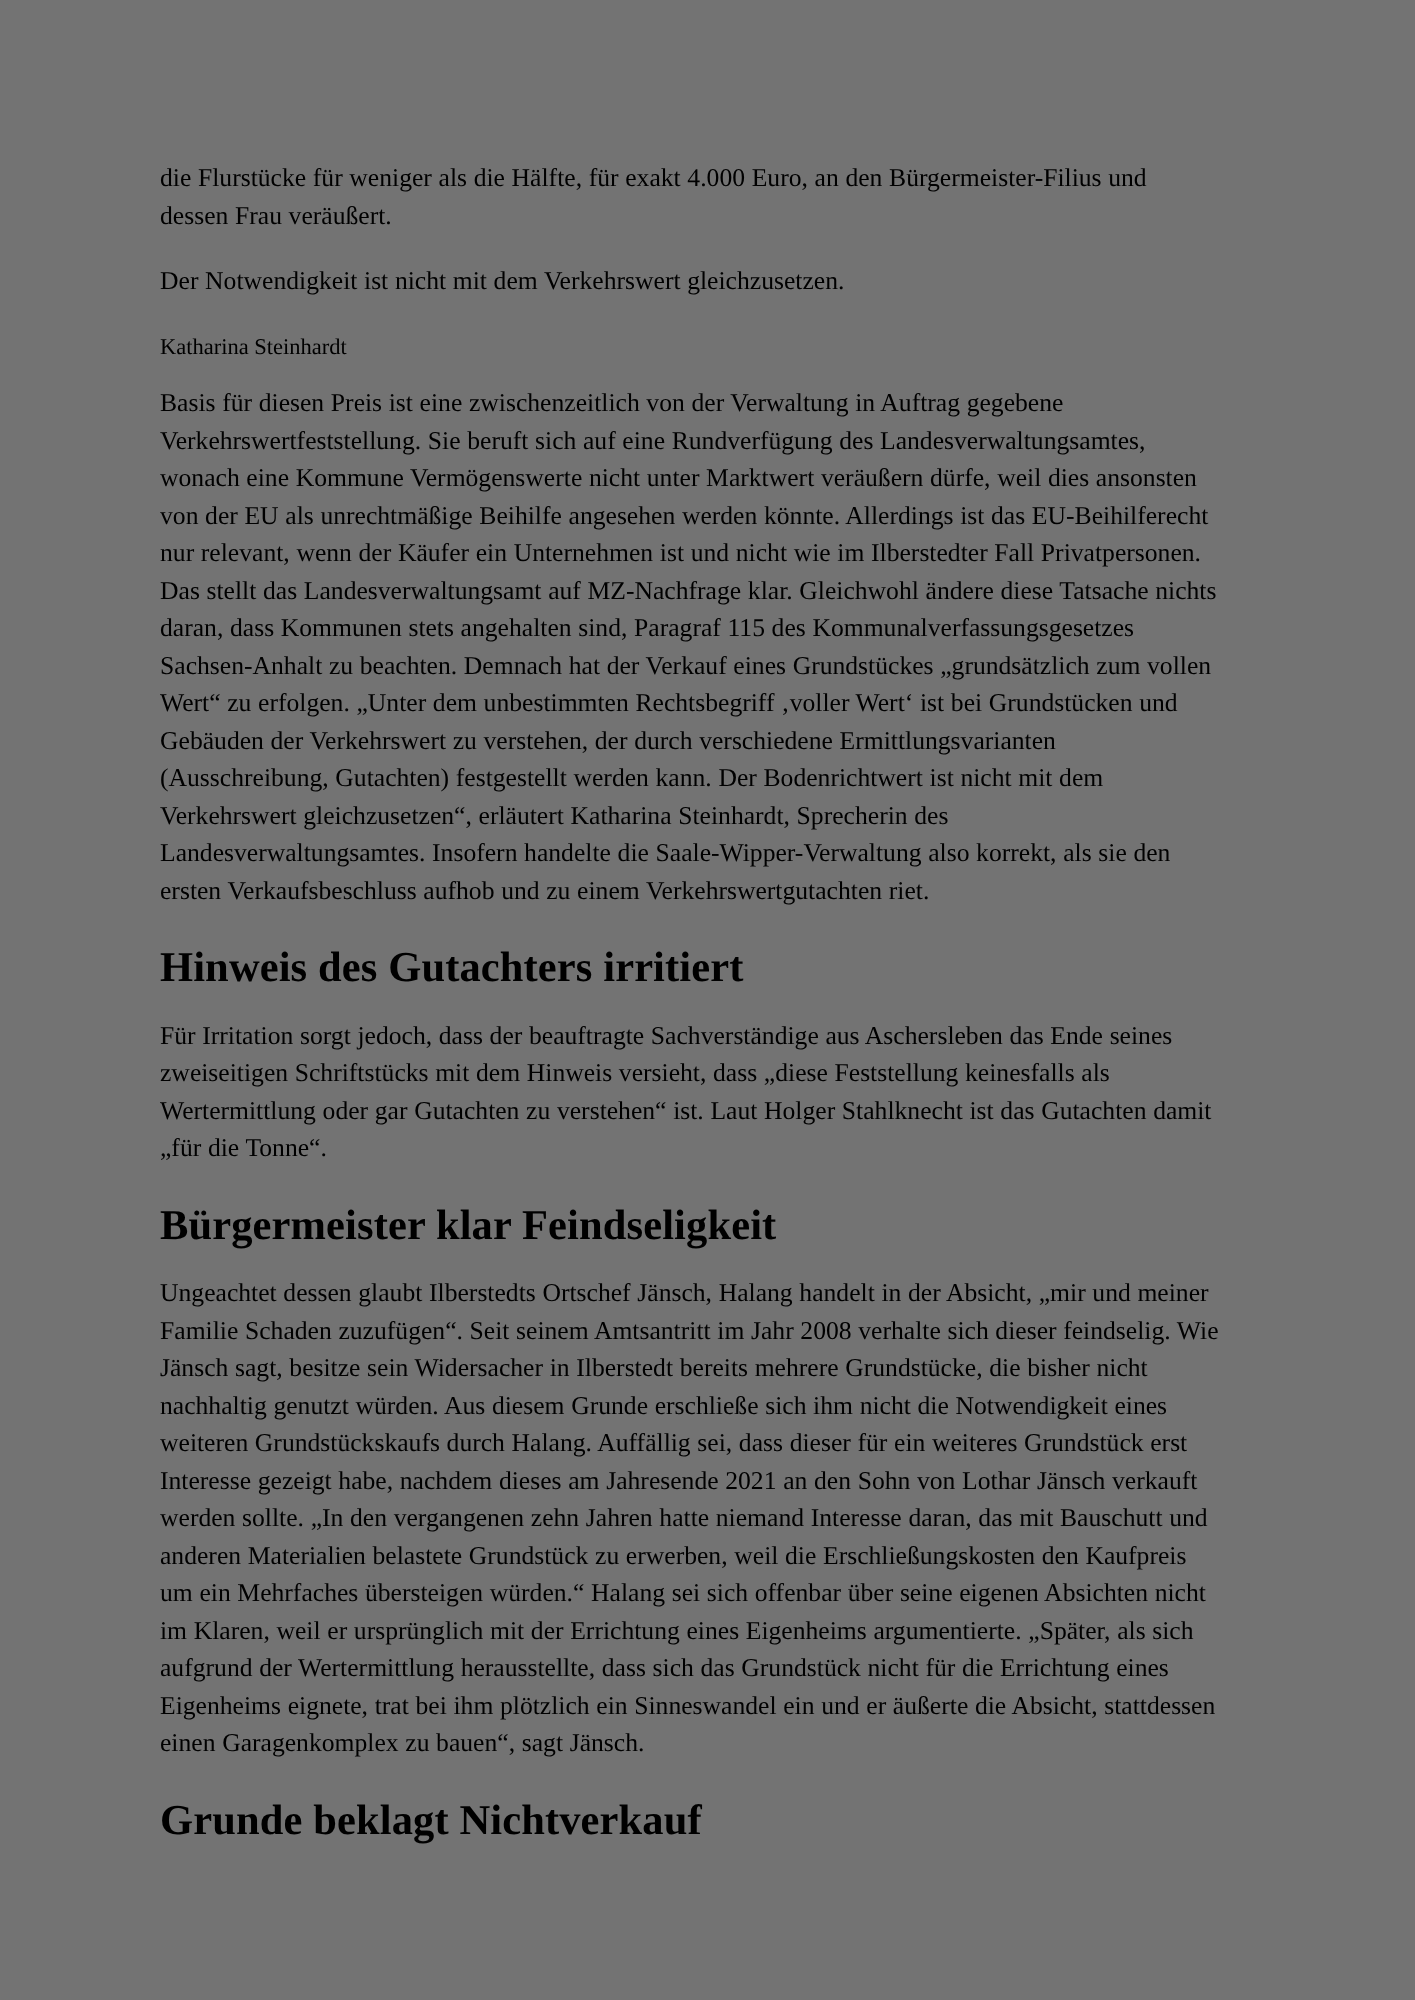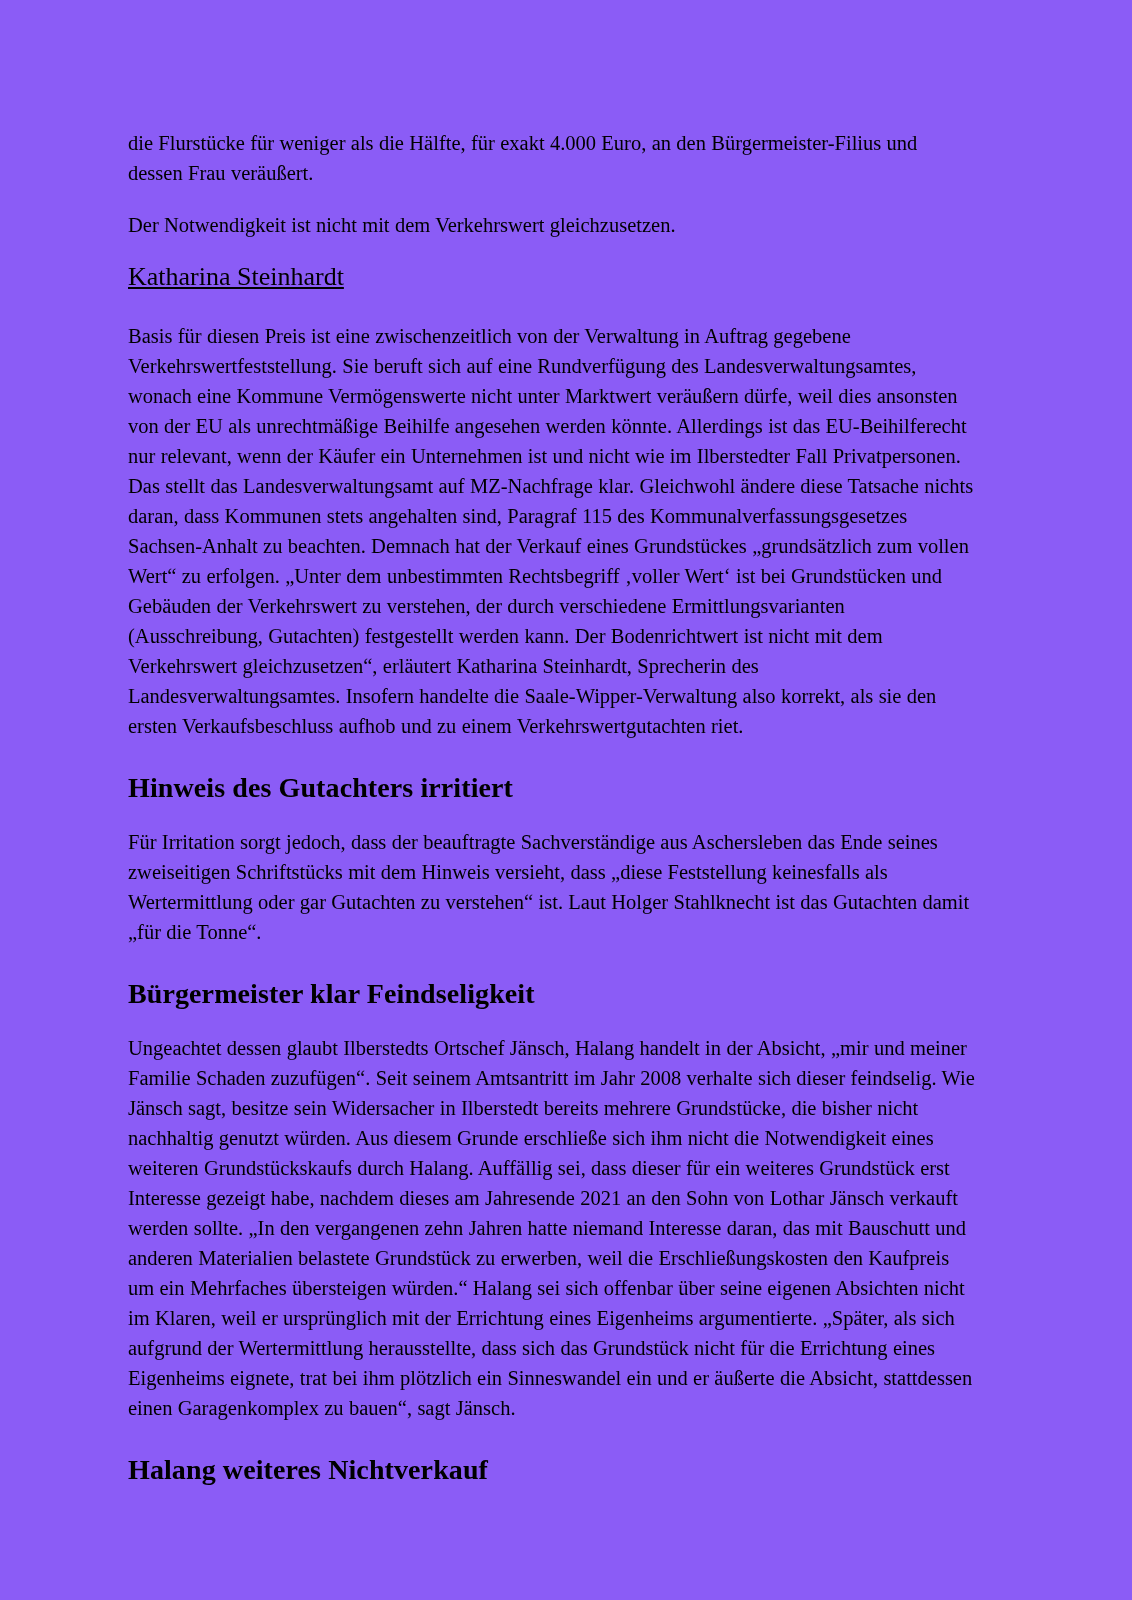--- a/index.html
+++ b/index.html
@@ -10,46 +10,45 @@
   body {
     width: 1132px;
     height: 1600px;
     font-family: "Liberation Serif", serif;
     color: #000000;
   }
   .page {
     position: relative;
     width: 1132px;
     height: 1600px;
-    background: #8b5cf6;
+    background: #737373;
     box-sizing: border-box;
     padding: 128px 72px 0 128px;
   }
   .doc-body {
     width: 848px;
   }
   p.para {
     font-size: 20.5px;
     line-height: 30px;
     margin: 0 0 22px 0;
     text-align: left;
     word-spacing: 0.2px;
   }
   h2.section-heading {
-    font-size: 28px;
+    font-size: 34px;
     line-height: 34px;
     font-weight: bold;
     margin: 30px 0 22px 0;
     letter-spacing: 0.1px;
   }
   .byline {
-    font-size: 26px;
+    font-size: 18px;
     line-height: 30px;
-    margin: 0 0 29px 0;
-    text-decoration: underline;
+    margin: 0 0 16px 0;
   }
   .spacer-last {
     height: 10px;
   }
 </style>
 </head>
 <body>
 
 <div class="page">
   <div class="doc-body">
@@ -63,17 +62,17 @@
     <p class="para">Basis für diesen Preis ist eine zwischenzeitlich von der Verwaltung in Auftrag gegebene Verkehrswertfeststellung. Sie beruft sich auf eine Rundverfügung des Landesverwaltungsamtes, wonach eine Kommune Vermögenswerte nicht unter Marktwert veräußern dürfe, weil dies ansonsten von der EU als unrechtmäßige Beihilfe angesehen werden könnte. Allerdings ist das EU-Beihilferecht nur relevant, wenn der Käufer ein Unternehmen ist und nicht wie im Ilberstedter Fall Privatpersonen. Das stellt das Landesverwaltungsamt auf MZ-Nachfrage klar. Gleichwohl ändere diese Tatsache nichts daran, dass Kommunen stets angehalten sind, Paragraf 115 des Kommunalverfassungsgesetzes Sachsen-Anhalt zu beachten. Demnach hat der Verkauf eines Grundstückes „grundsätzlich zum vollen Wert“ zu erfolgen. „Unter dem unbestimmten Rechtsbegriff ‚voller Wert‘ ist bei Grundstücken und Gebäuden der Verkehrswert zu verstehen, der durch verschiedene Ermittlungsvarianten (Ausschreibung, Gutachten) festgestellt werden kann. Der Bodenrichtwert ist nicht mit dem Verkehrswert gleichzusetzen“, erläutert Katharina Steinhardt, Sprecherin des Landesverwaltungsamtes. Insofern handelte die Saale-Wipper-Verwaltung also korrekt, als sie den ersten Verkaufsbeschluss aufhob und zu einem Verkehrswertgutachten riet.</p>
 
     <h2 class="section-heading">Hinweis des Gutachters irritiert</h2>
 
     <p class="para">Für Irritation sorgt jedoch, dass der beauftragte Sachverständige aus Aschersleben das Ende seines zweiseitigen Schriftstücks mit dem Hinweis versieht, dass „diese Feststellung keinesfalls als Wertermittlung oder gar Gutachten zu verstehen“ ist. Laut Holger Stahlknecht ist das Gutachten damit „für die Tonne“.</p>
 
     <h2 class="section-heading">Bürgermeister klar Feindseligkeit</h2>
 
     <p class="para">Ungeachtet dessen glaubt Ilberstedts Ortschef Jänsch, Halang handelt in der Absicht, „mir und meiner Familie Schaden zuzufügen“. Seit seinem Amtsantritt im Jahr 2008 verhalte sich dieser feindselig. Wie Jänsch sagt, besitze sein Widersacher in Ilberstedt bereits mehrere Grundstücke, die bisher nicht nachhaltig genutzt würden. Aus diesem Grunde erschließe sich ihm nicht die Notwendigkeit eines weiteren Grundstückskaufs durch Halang. Auffällig sei, dass dieser für ein weiteres Grundstück erst Interesse gezeigt habe, nachdem dieses am Jahresende 2021 an den Sohn von Lothar Jänsch verkauft werden sollte. „In den vergangenen zehn Jahren hatte niemand Interesse daran, das mit Bauschutt und anderen Materialien belastete Grundstück zu erwerben, weil die Erschließungskosten den Kaufpreis um ein Mehrfaches übersteigen würden.“ Halang sei sich offenbar über seine eigenen Absichten nicht im Klaren, weil er ursprünglich mit der Errichtung eines Eigenheims argumentierte. „Später, als sich aufgrund der Wertermittlung herausstellte, dass sich das Grundstück nicht für die Errichtung eines Eigenheims eignete, trat bei ihm plötzlich ein Sinneswandel ein und er äußerte die Absicht, stattdessen einen Garagenkomplex zu bauen“, sagt Jänsch.</p>
 
-    <h2 class="section-heading">Halang weiteres Nichtverkauf</h2>
+    <h2 class="section-heading">Grunde beklagt Nichtverkauf</h2>
 
     <div class="spacer-last"></div>
   </div>
 </div>
 
 </body></html>

